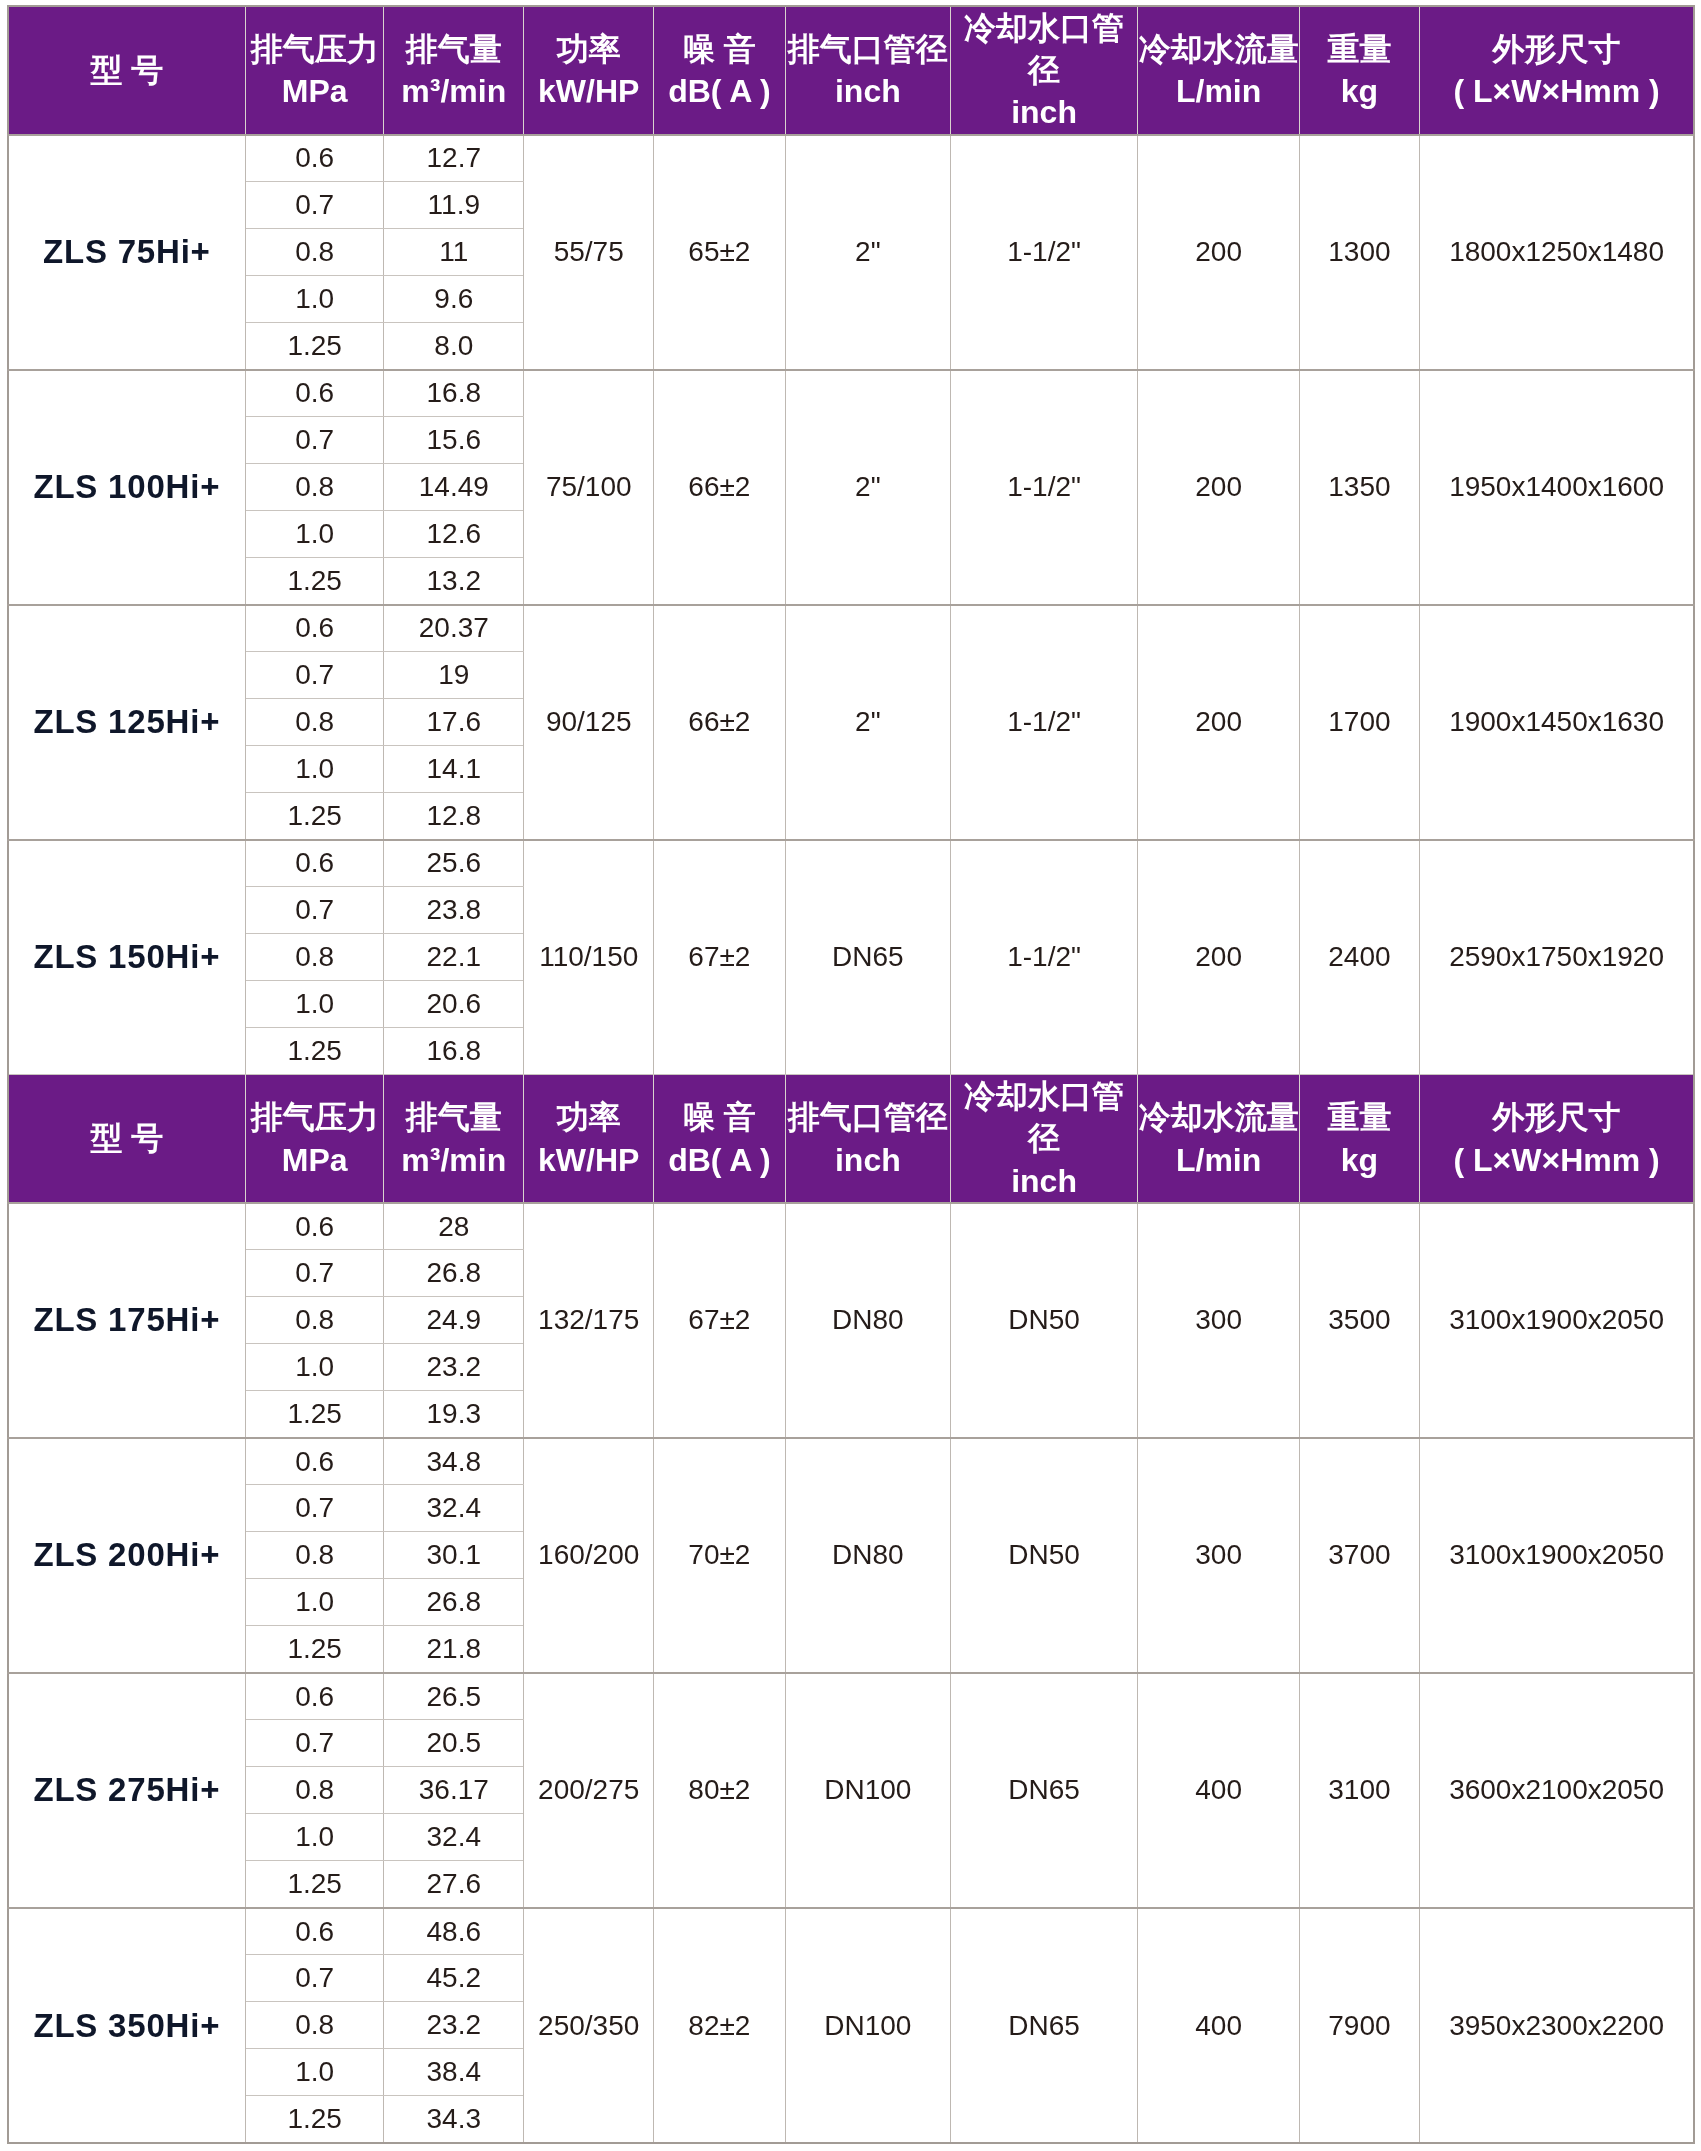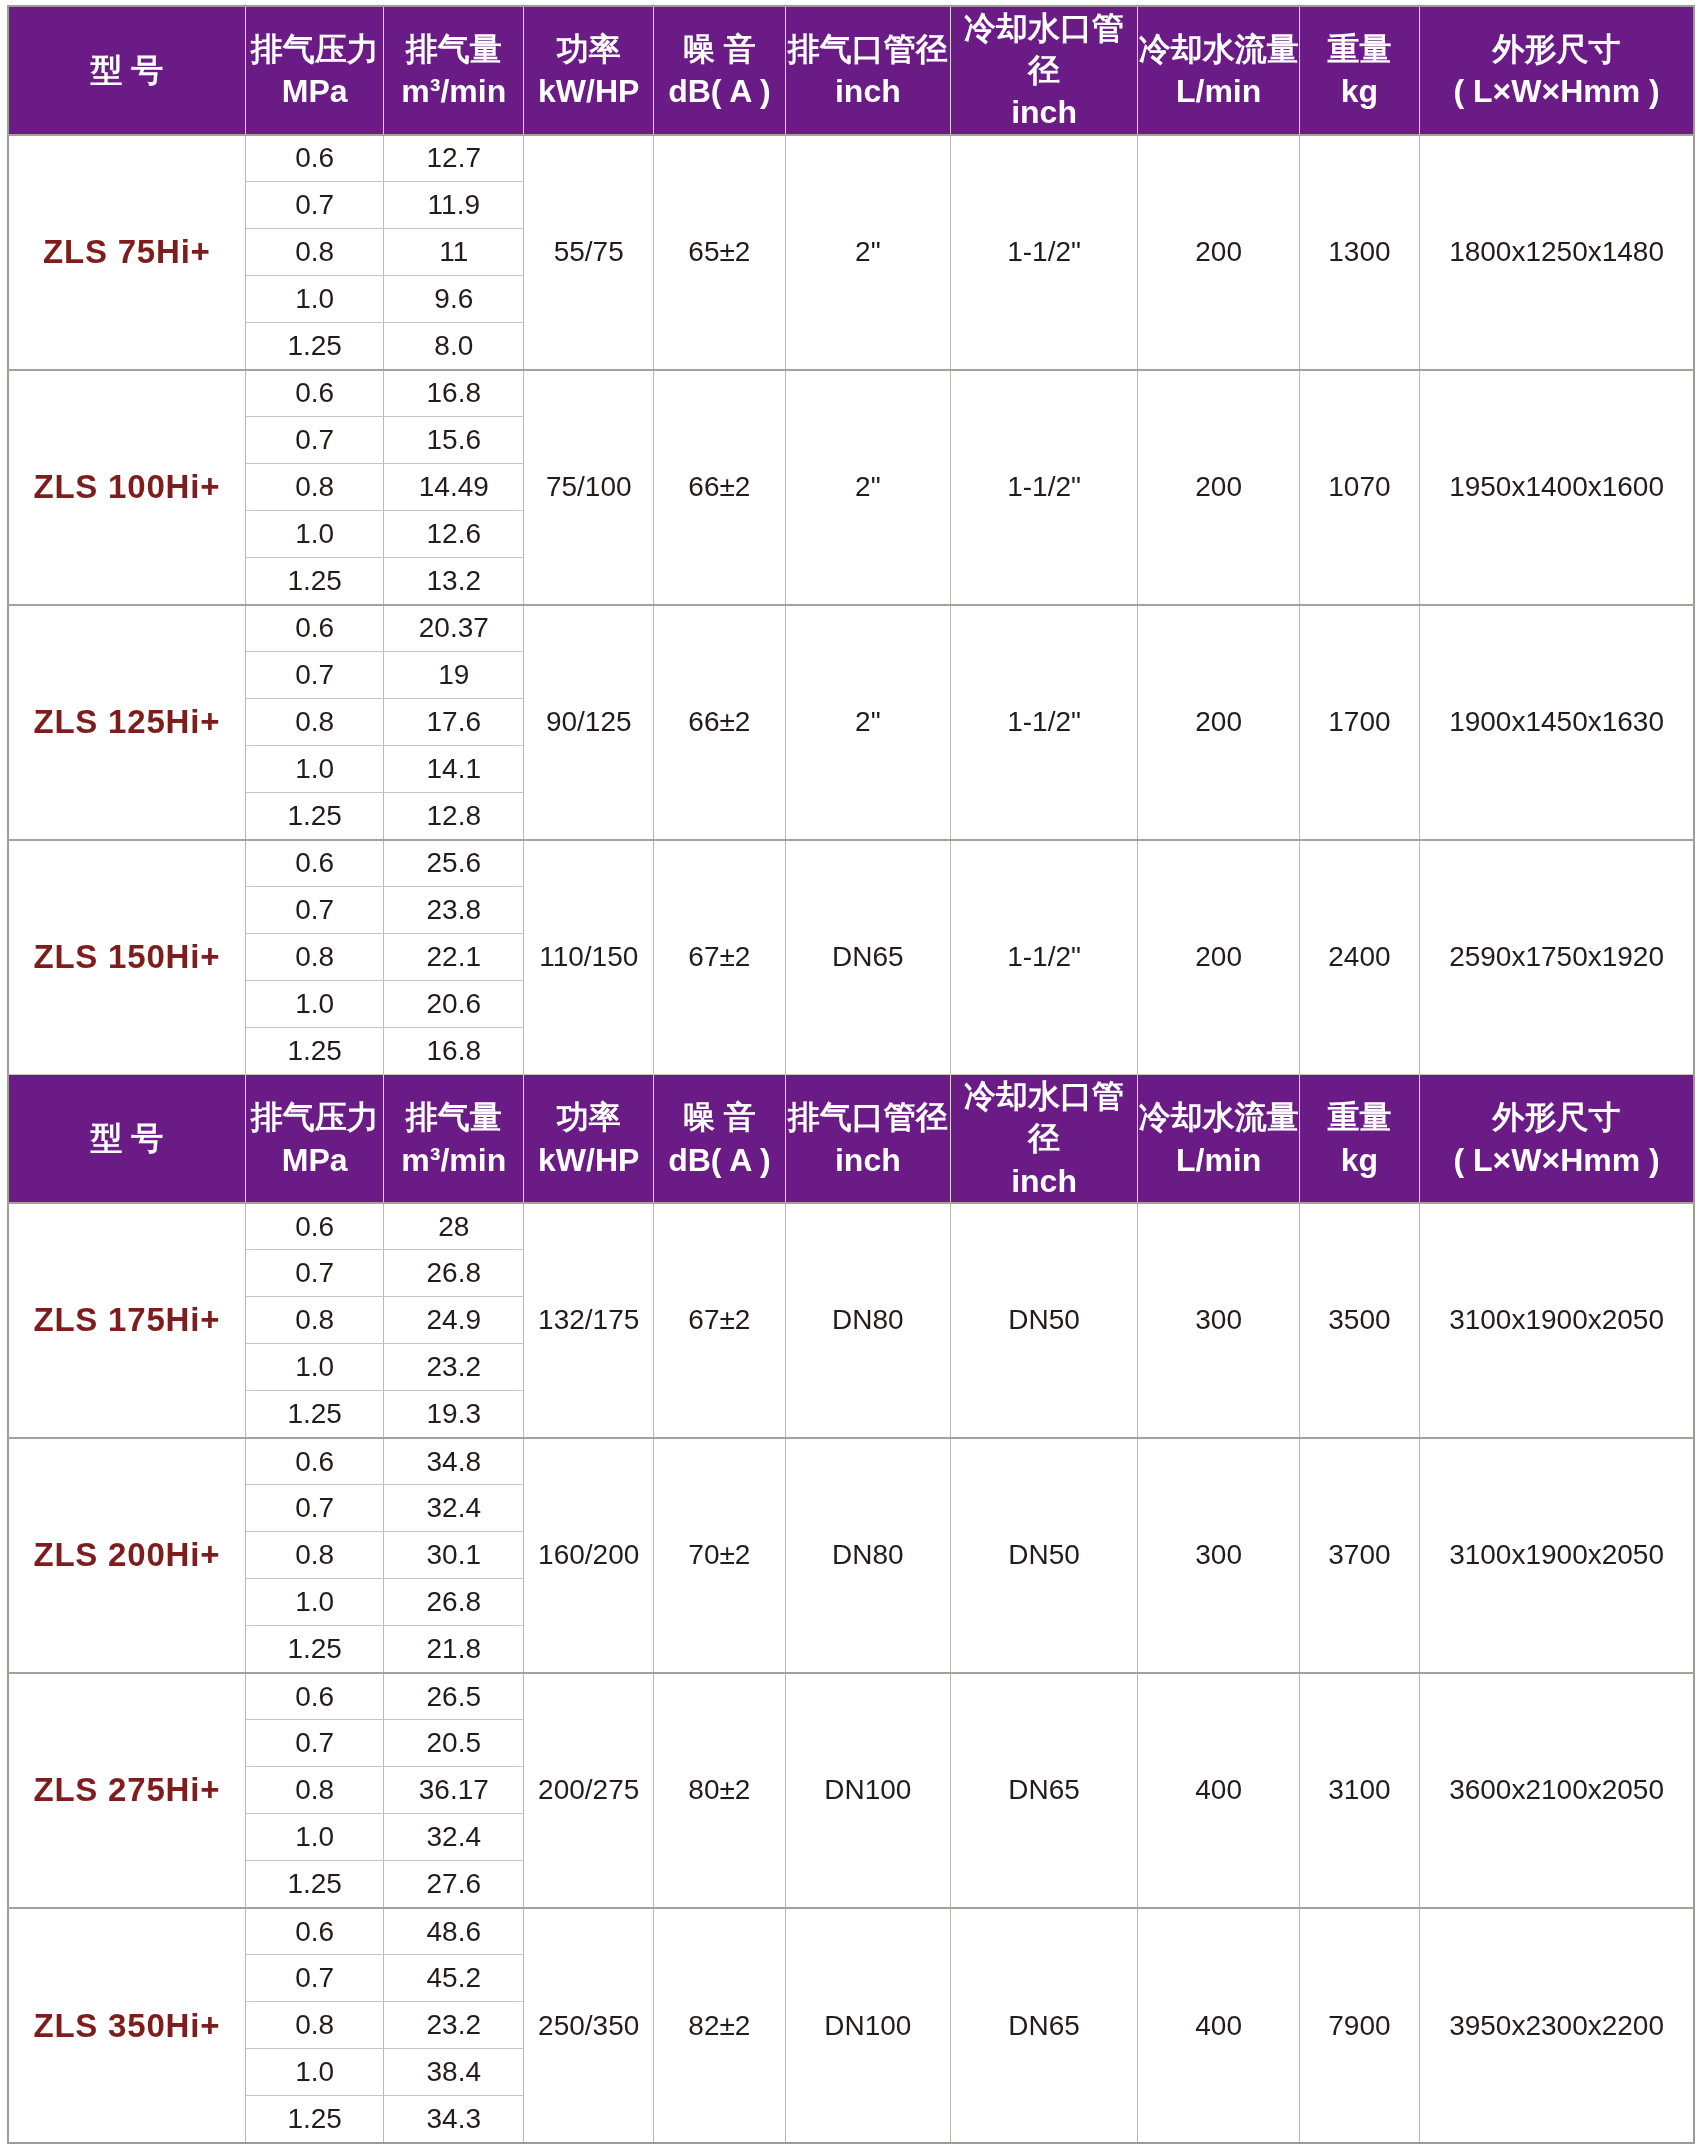--- a/index.html
+++ b/index.html
@@ -38,21 +38,21 @@
   td {
     color: #251c19;
     font-size: 28px;
     border: 1.7px solid #beb8b2;
     border-top-color: #c9c4bf;
     border-bottom-color: #c9c4bf;
     background: #ffffff;
   }
   tr.block-start > td { border-top: 2.5px solid #a8a19b; }
   td.model-cell {
-    color: #7f1d1d;
+    color: #0f172a;
     font-weight: bold;
     font-size: 33px;
     letter-spacing: 0.8px;
   }
   .hdr-unit { font-weight: bold; }
 </style>
 </head>
 <body>
 
 <div class="page">
@@ -141,21 +141,21 @@
         </tr>
         <tr class="data-row block-start">
           <td class="model-cell" rowspan="5">ZLS 100Hi+</td>
           <td class="num-cell">0.6</td>
           <td class="num-cell">16.8</td>
           <td class="merge-cell" rowspan="5">75/100</td>
           <td class="merge-cell" rowspan="5">66±2</td>
           <td class="merge-cell" rowspan="5">2"</td>
           <td class="merge-cell" rowspan="5">1-1/2"</td>
           <td class="merge-cell" rowspan="5">200</td>
-          <td class="merge-cell" rowspan="5">1070</td>
+          <td class="merge-cell" rowspan="5">1350</td>
           <td class="merge-cell" rowspan="5">1950x1400x1600</td>
         </tr>
         <tr class="data-row">
           <td class="num-cell">0.7</td>
           <td class="num-cell">15.6</td>
         </tr>
         <tr class="data-row">
           <td class="num-cell">0.8</td>
           <td class="num-cell">14.49</td>
         </tr>

